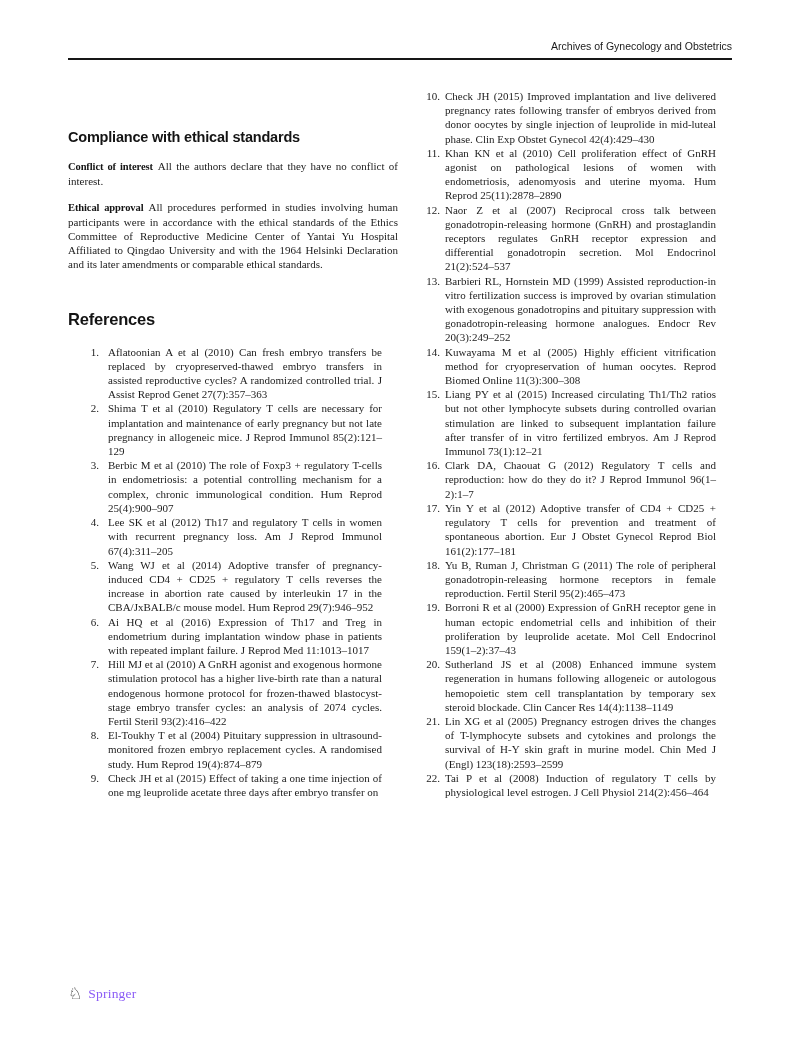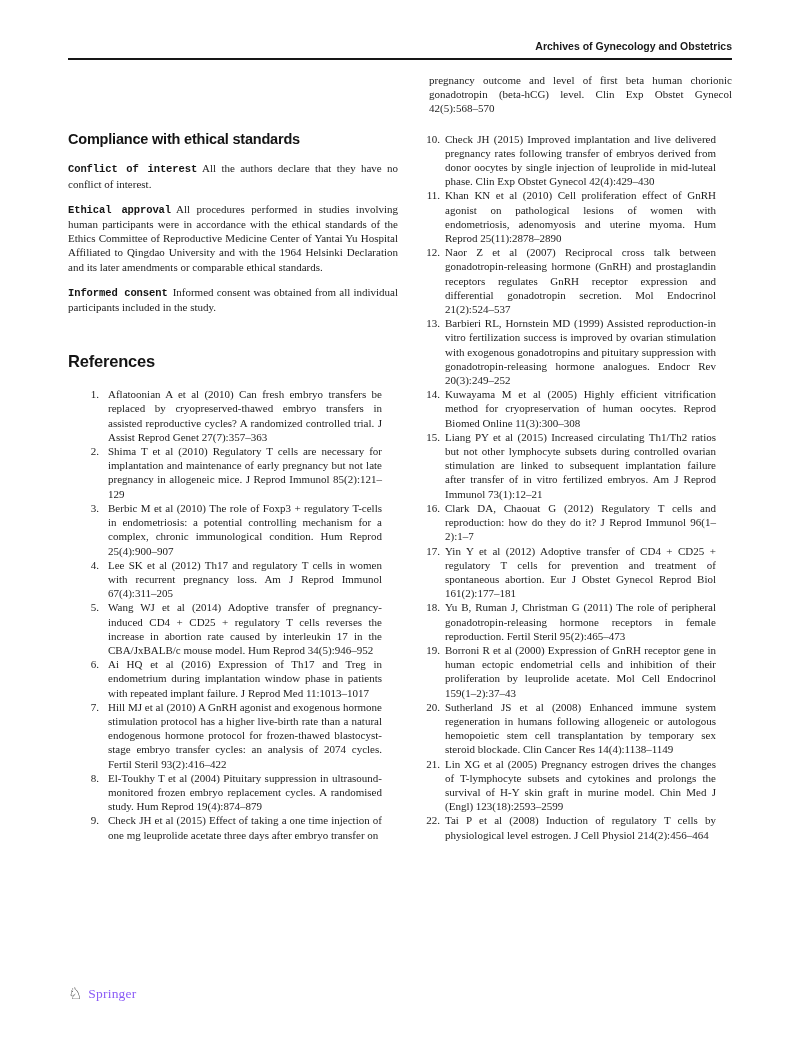--- a/index.html
+++ b/index.html
@@ -19,21 +19,21 @@
     position: absolute;
     inset: 0;
     padding: 0 68px;
     box-sizing: border-box;
   }
   
   .page-header { padding-top: 40px; }
   .journal-name {
     text-align: right;
     font-family: "Liberation Sans", sans-serif;
-    font-weight: 700;
+    font-weight: 400;
     font-size: 10.5px;
     line-height: 12px;
     color: #1a1a1a;
     letter-spacing: 0;
   }
   .header-rule {
     margin-top: 6px;
     border: none;
     border-top: 2px solid #161616;
     height: 0;
@@ -60,21 +60,21 @@
     font-family: "Liberation Sans", sans-serif;
     font-weight: 700;
     font-size: 14.5px;
     line-height: 18px;
     letter-spacing: -0.2px;
     margin: 0 0 13px 0;
     color: #141414;
   }
   .runin { margin-bottom: 11px !important; }
   .runin .runin-label {
-    font-family: Liberation Mono, monospace;
+    font-family: Liberation Serif, serif;
     font-weight: 700;
     font-size: 10.5px;
     letter-spacing: -0.1px;
     color: #141414;
     margin-right: 5px;
   }
   
   .references-title {
     font-family: "Liberation Sans", sans-serif;
     font-weight: 700;
@@ -142,23 +142,20 @@
       <h1 class="compliance-title">Compliance with ethical standards</h1>
 
       <p class="runin">
         <span class="runin-label">Conflict of interest</span><span>All the authors declare that they have no conflict of interest.</span>
       </p>
 
       <p class="runin">
         <span class="runin-label">Ethical approval</span><span>All procedures performed in studies involving human participants were in accordance with the ethical standards of the Ethics Committee of Reproductive Medicine Center of Yantai Yu Hospital Affiliated to Qingdao University and with the 1964 Helsinki Declaration and its later amendments or comparable ethical standards.</span>
       </p>
 
-      <p class="runin">
-        <span class="runin-label">Informed consent</span><span>Informed consent was obtained from all individual participants included in the study.</span>
-      </p>
 
       <h2 class="references-title">References</h2>
 
       <ol class="ref-list">
 
           <li class="ref-item">
             <span class="ref-num">1.</span>
             <span class="ref-text">Aflatoonian A et al (2010) Can fresh embryo transfers be replaced by cryopreserved-thawed embryo transfers in assisted reproductive cycles? A randomized controlled trial. J Assist Reprod Genet 27(7):357–363</span>
           </li>
 
@@ -172,21 +169,21 @@
             <span class="ref-text">Berbic M et al (2010) The role of Foxp3 + regulatory T-cells in endometriosis: a potential controlling mechanism for a complex, chronic immunological condition. Hum Reprod 25(4):900–907</span>
           </li>
 
           <li class="ref-item">
             <span class="ref-num">4.</span>
             <span class="ref-text">Lee SK et al (2012) Th17 and regulatory T cells in women with recurrent pregnancy loss. Am J Reprod Immunol 67(4):311–205</span>
           </li>
 
           <li class="ref-item">
             <span class="ref-num">5.</span>
-            <span class="ref-text">Wang WJ et al (2014) Adoptive transfer of pregnancy-induced CD4 + CD25 + regulatory T cells reverses the increase in abortion rate caused by interleukin 17 in the CBA/JxBALB/c mouse model. Hum Reprod 34(5):946–952</span>
+            <span class="ref-text">Wang WJ et al (2014) Adoptive transfer of pregnancy-induced CD4 + CD25 + regulatory T cells reverses the increase in abortion rate caused by interleukin 17 in the CBA/JxBALB/c mouse model. Hum Reprod 29(7):946–952</span>
           </li>
 
           <li class="ref-item">
             <span class="ref-num">6.</span>
             <span class="ref-text">Ai HQ et al (2016) Expression of Th17 and Treg in endometrium during implantation window phase in patients with repeated implant failure. J Reprod Med 11:1013–1017</span>
           </li>
 
           <li class="ref-item">
             <span class="ref-num">7.</span>
             <span class="ref-text">Hill MJ et al (2010) A GnRH agonist and exogenous hormone stimulation protocol has a higher live-birth rate than a natural endogenous hormone protocol for frozen-thawed blastocyst-stage embryo transfer cycles: an analysis of 2074 cycles. Fertil Steril 93(2):416–422</span>
@@ -199,21 +196,20 @@
 
           <li class="ref-item">
             <span class="ref-num">9.</span>
             <span class="ref-text">Check JH et al (2015) Effect of taking a one time injection of one mg leuprolide acetate three days after embryo transfer on</span>
           </li>
         </ol>
     </div>
 
     <div class="col col-right">
 
-      <p class="ref-continuation">pregnancy outcome and level of first beta human chorionic gonadotropin (beta-hCG) level. Clin Exp Obstet Gynecol 42(5):568–570</p>
 
       <ol class="ref-list">
 
           <li class="ref-item">
             <span class="ref-num">10.</span>
             <span class="ref-text">Check JH (2015) Improved implantation and live delivered pregnancy rates following transfer of embryos derived from donor oocytes by single injection of leuprolide in mid-luteal phase. Clin Exp Obstet Gynecol 42(4):429–430</span>
           </li>
 
           <li class="ref-item">
             <span class="ref-num">11.</span>

